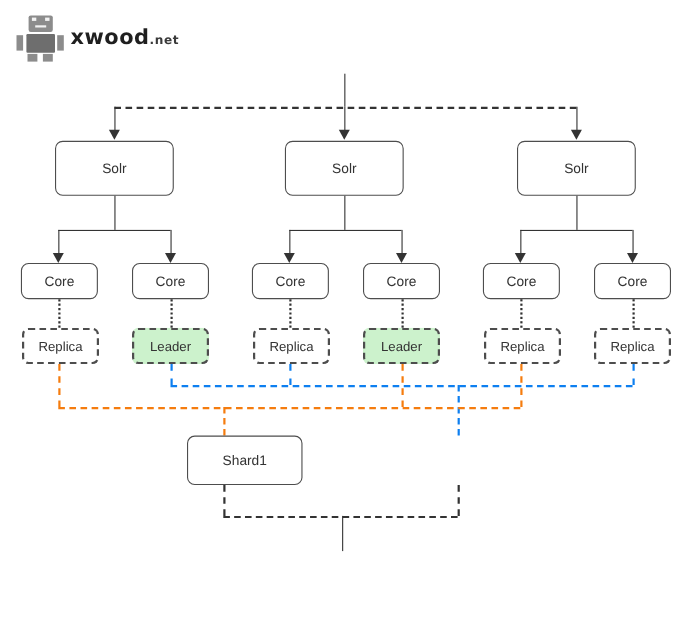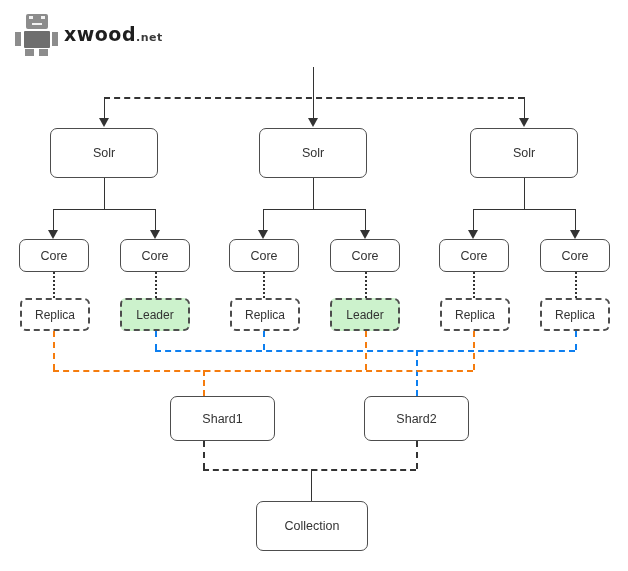--- a/index.html
+++ b/index.html
@@ -246,22 +246,20 @@
   <div class="ln h-dash-b" style="left:155px; top:350px; width:420px;"></div>
   <div class="ln v-dash-b" style="left:416px; top:350px; height:46px;"></div>
 
   <div class="ln v-dash-o" style="left:53px; top:331px; height:39px;"></div>
   <div class="ln v-dash-o" style="left:365px; top:331px; height:39px;"></div>
   <div class="ln v-dash-o" style="left:473px; top:331px; height:39px;"></div>
   <div class="ln h-dash-o" style="left:53px; top:370px; width:420px;"></div>
   <div class="ln v-dash-o" style="left:203px; top:370px; height:26px;"></div>
 
   <div class="node solid" style="left:150px; top:396px; width:105px; height:45px;margin-left:20px;">Shard1</div>
-  <div class="node solid" style="left:364px; top:396px; width:105px; height:45px;">Shard2</div>
 
   <div class="ln v-dash" style="left:203px; top:441px; height:28px;"></div>
   <div class="ln v-dash" style="left:416px; top:441px; height:28px;"></div>
   <div class="ln h-dash" style="left:203px; top:469px; width:213px;"></div>
   <div class="ln v-solid" style="left:311px; top:469px; height:32px;"></div>
 
-  <div class="node solid" style="left:256px; top:501px; width:112px; height:50px;">Collection</div>
 
 </div>
 
 </body></html>

